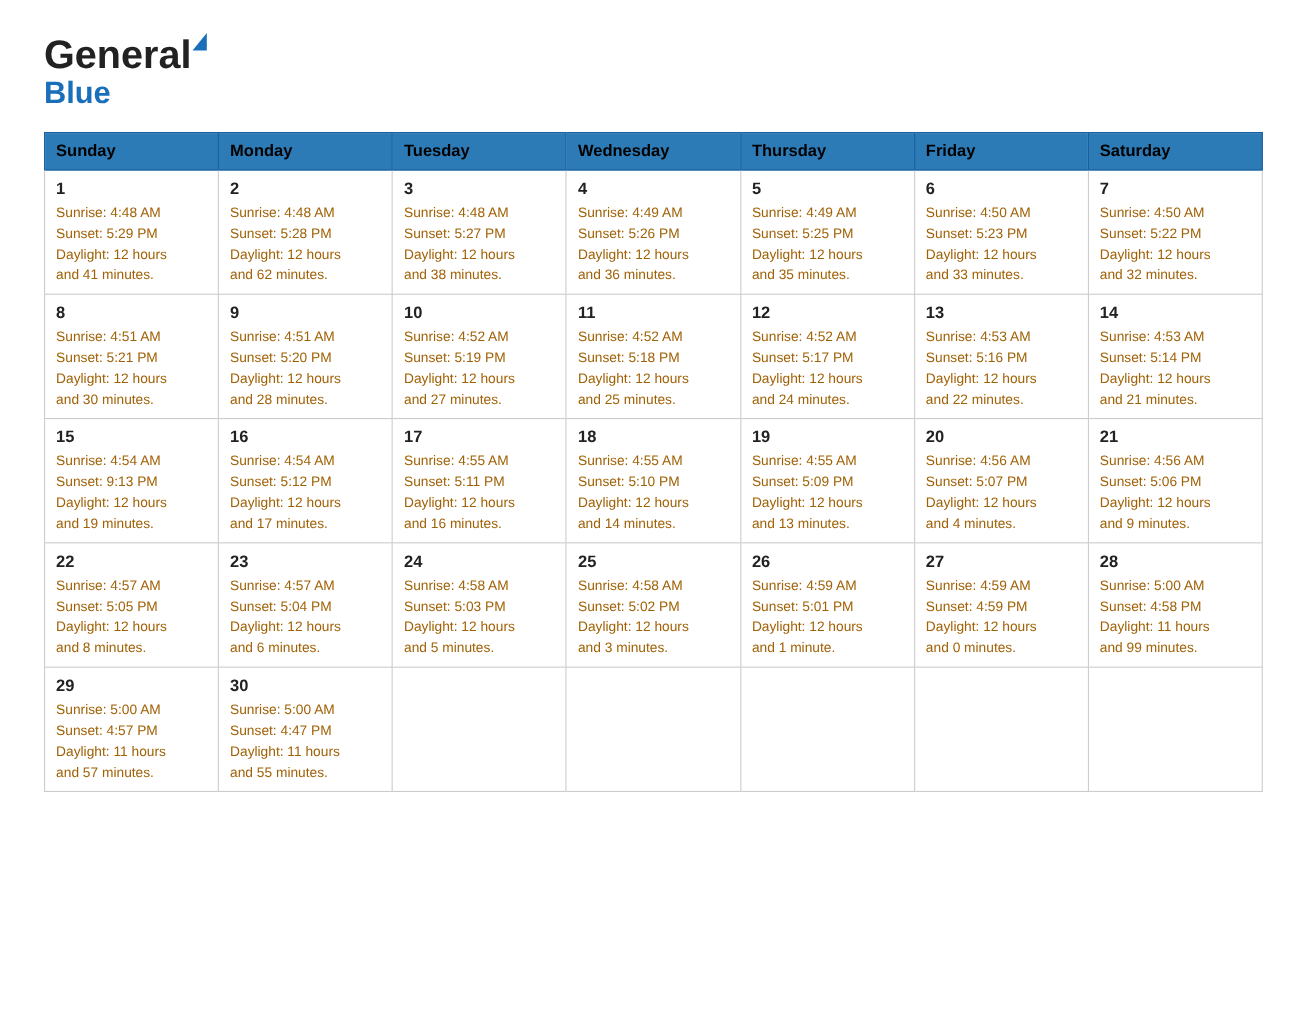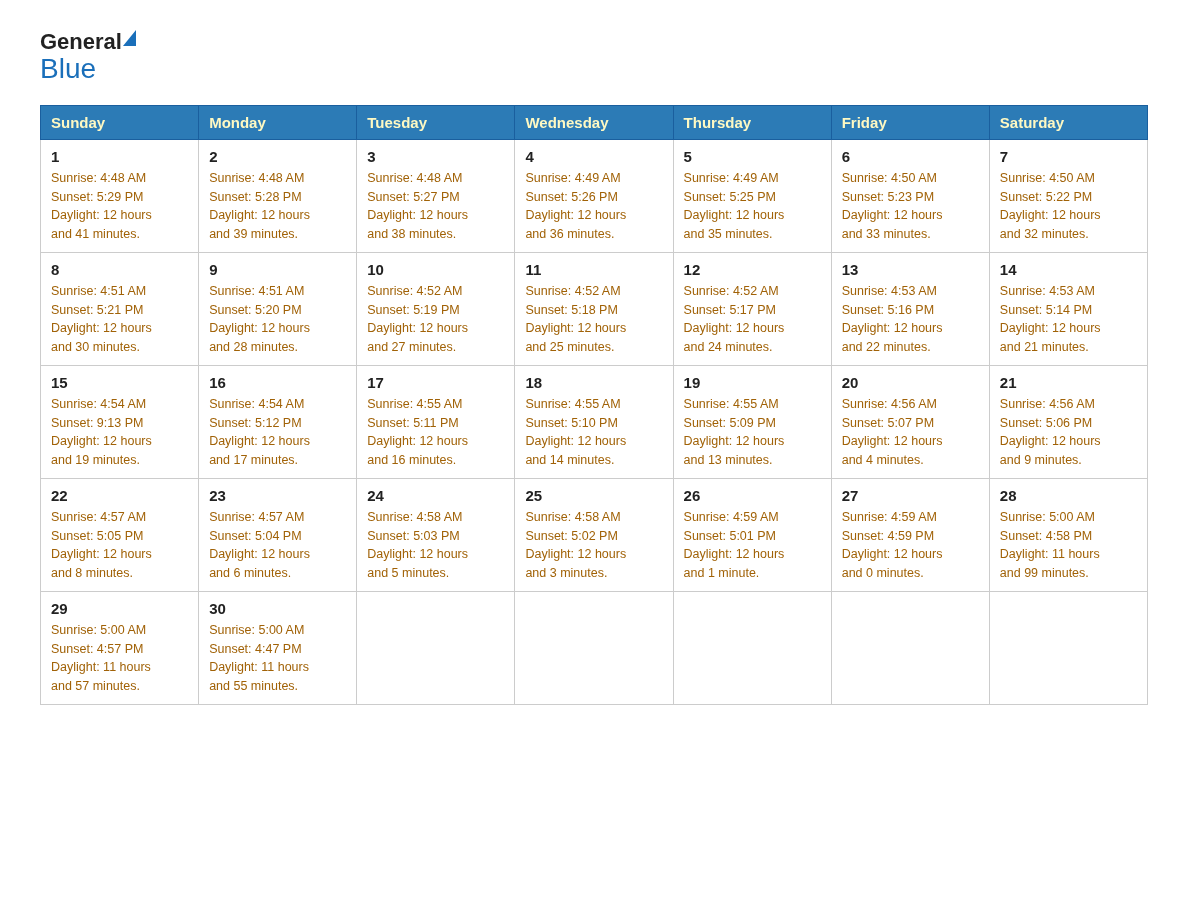--- a/index.html
+++ b/index.html
@@ -36,21 +36,21 @@
       color: #444;
       margin-top: 4px;
     }
     .calendar {
       width: 100%;
       border-collapse: collapse;
       border: 1px solid #bbb;
     }
     .calendar thead th {
       background: #2c7bb6;
-      color: #fef9c3;
+      color: #000000;
       font-size: 15px;
       font-weight: bold;
       padding: 8px 10px;
       text-align: left;
       border: 1px solid #1a5f9e;
     }
     .calendar tbody td {
       vertical-align: top;
       padding: 8px 10px;
       font-size: 13px;
@@ -87,25 +87,25 @@
       margin-bottom: -2px;
       vertical-align: bottom;
     }
   </style>
 </head>
 <body>
 
 <div class="header">
   <div class="logo">
     <div class="logo-row">
-      <span style="font-size:22px;font-weight:bold;color:#222;">General</span>
+      <span style="font-size:36px;font-weight:bold;color:#222;">General</span>
         <span class="logo-arrow"></span>
     </div>
     <div>
-      <span style="font-size:28px;font-weight:normal;color:#1a6fba;margin-top:40px;">Blue</span>
+      <span style="font-size:28px;font-weight:bold;color:#1a6fba;margin-top:40px;">Blue</span>
     </div>
   </div>
   <div class="title-block">
   </div>
 </div>
 
 <table class="calendar" id="cal-table">
   <thead>
     <tr id="cal-header-row">
         <th>Sunday</th>
@@ -127,21 +127,21 @@
             <div>Daylight: 12 hours</div>
             <div>and 41 minutes.</div>
           </div>
         </td>
         <td>
           <span class="day-number">2</span>
           <div class="day-info">
             <div>Sunrise: 4:48 AM</div>
             <div>Sunset: 5:28 PM</div>
             <div>Daylight: 12 hours</div>
-            <div>and 39 minutes.</div>
+            <div>and 62 minutes.</div>
           </div>
         </td>
         <td>
           <span class="day-number">3</span>
           <div class="day-info">
             <div>Sunrise: 4:48 AM</div>
             <div>Sunset: 5:27 PM</div>
             <div>Daylight: 12 hours</div>
             <div>and 38 minutes.</div>
           </div>

